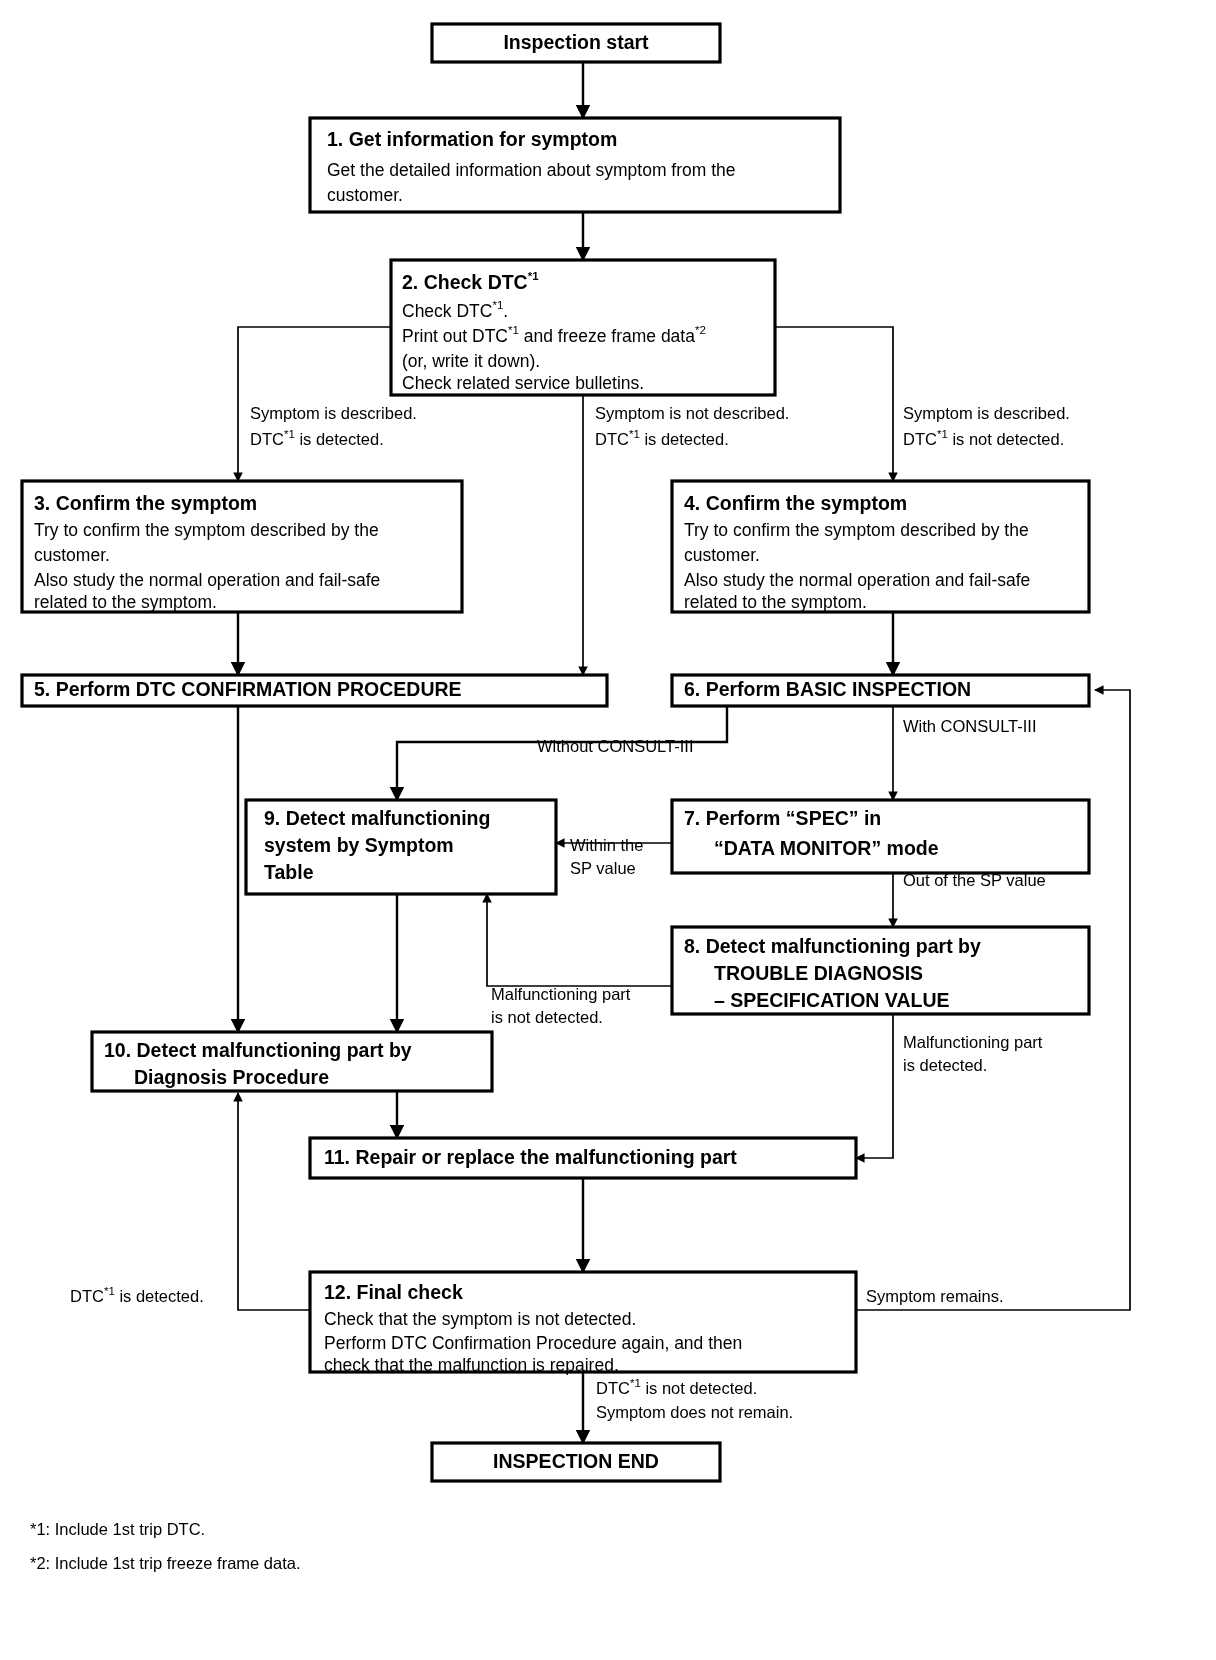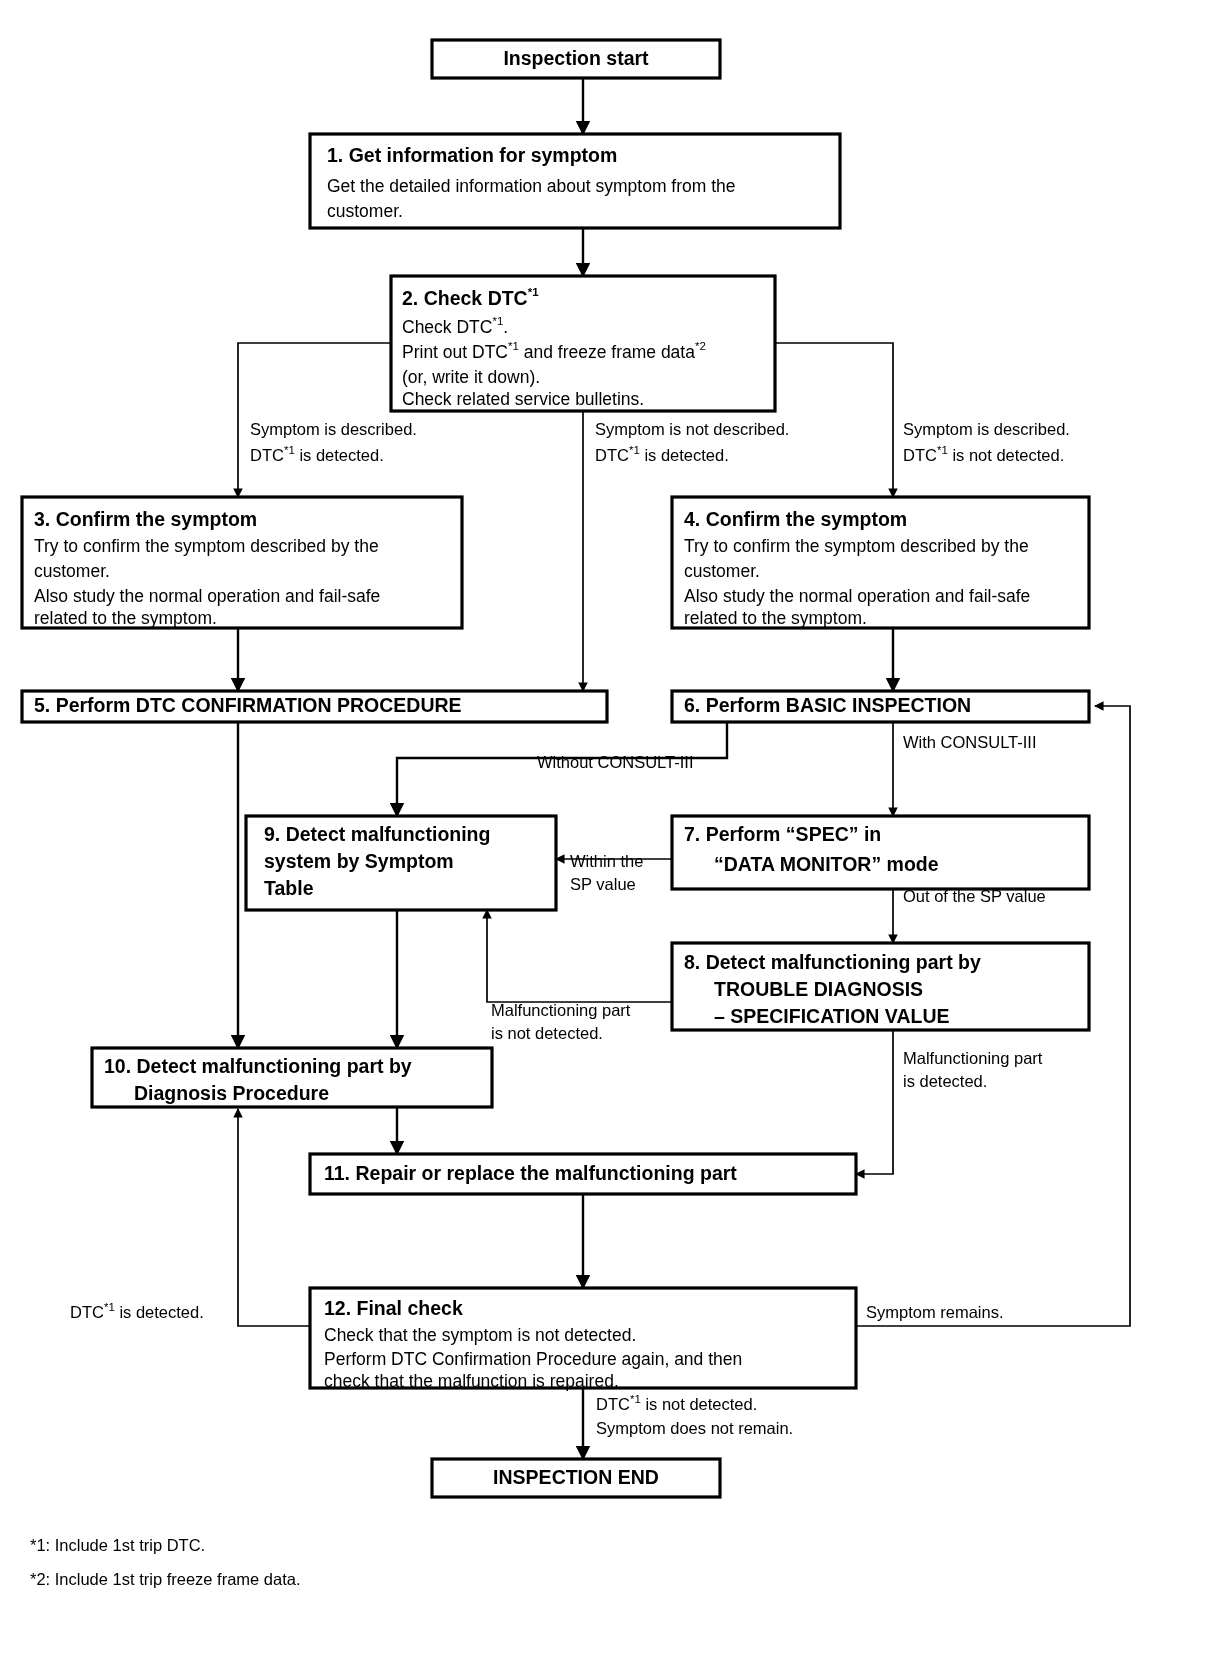--- a/index.html
+++ b/index.html
@@ -11,21 +11,20 @@
     width: 1216px;
     height: 1660px;
     font-family: "Liberation Sans", sans-serif;
     color: #000000;
     overflow: hidden;
   }
   #diagram-root {
     position: relative;
     width: 1216px;
     height: 1224px;
-    margin-top: 16px;
   }
   svg.flow {
     position: absolute;
     top: 0;
     left: 0;
     width: 1216px;
     height: 1660px;
   }
   .box-rect {
     fill: #ffffff;

